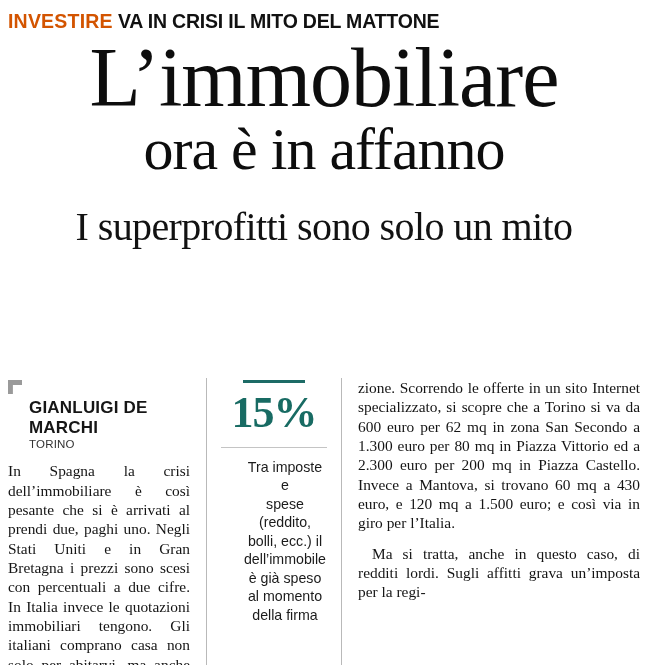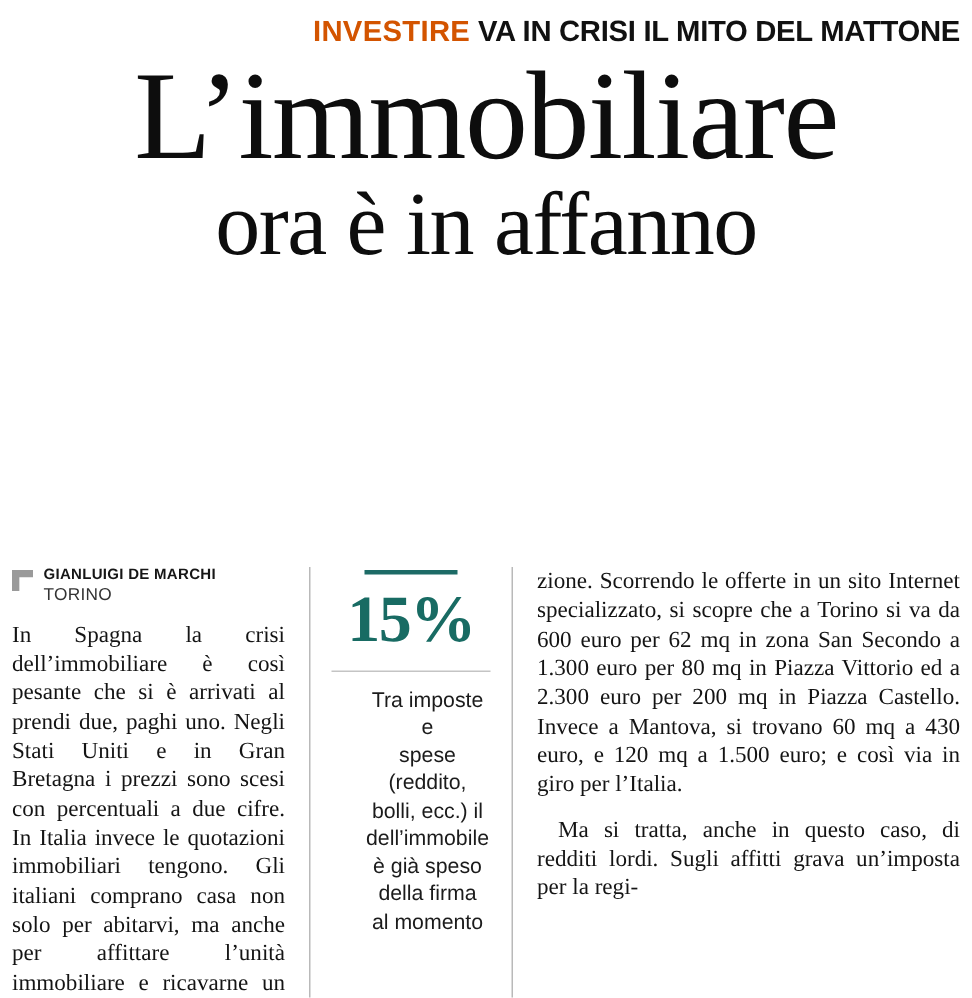--- a/index.html
+++ b/index.html
@@ -23,21 +23,20 @@
   }
 
   
   .kicker {
     margin: 10px 8px 0 8px;
     font-family: "Liberation Sans", sans-serif;
     font-weight: bold;
     font-size: 19.5px;
     letter-spacing: -0.2px;
     white-space: nowrap;
-    text-align: right;
   }
   .kicker .section {
     color: #d35400;
     letter-spacing: 0.2px;
   }
   .kicker .rest {
     color: #111111;
   }
 
   
@@ -115,23 +114,24 @@
     clip-path: polygon(0 0, 100% 0, 100% 35%, 35% 35%, 35% 100%, 0 100%);
     flex: 0 0 auto;
   }
   .byline-text {
     font-family: "Liberation Sans", sans-serif;
     line-height: 1.15;
   }
   .byline-name {
     display: block;
     font-weight: bold;
-    font-size: 10px;
+    font-size: 17px;
     letter-spacing: 0.2px;
     color: #161616;
+    margin-top: 20px;
   }
   .byline-place {
     display: block;
     font-size: 11.5px;
     letter-spacing: 0.2px;
     color: #333333;
     margin-top: 1px;
   }
 
   
@@ -204,20 +204,21 @@
   <div class="kicker">
     <span class="section">INVESTIRE</span>
     <span class="rest">VA IN CRISI IL MITO DEL MATTONE</span>
   </div>
 
   <h1 class="headline">
     <span class="l1">L’immobiliare</span>
     <span class="l2">ora è in affanno</span>
   </h1>
 
+  <div class="subhead">I superprofitti sono solo un mito</div>
 
   <div class="columns">
 
     <div class="col col-1">
       <div class="byline">
         <span class="byline-mark"></span>
         <span class="byline-text">
           <span class="byline-name">GIANLUIGI DE MARCHI</span>
           <span class="byline-place">TORINO</span>
         </span>
@@ -230,22 +231,22 @@
     <div class="col col-2">
       <div class="stat-rule"></div>
       <div class="stat-number">15%</div>
       <div class="stat-divider"></div>
       <div class="stat-desc">
         <span class="cl">Tra imposte e</span>
         <span class="cl">spese (reddito,</span>
         <span class="cl">bolli, ecc.) il</span>
         <span class="cl">dell’immobile</span>
         <span class="cl">è già speso</span>
+        <span class="cl">al momento</span>
         <span class="cl">della firma</span>
-        <span class="cl">al momento</span>
       </div>
     </div>
 
     <div class="col col-3">
       <div class="body-text">
         <p>zione. Scorrendo le offerte in un sito Internet specializzato, si scopre che a Torino si va da 600 euro per 62 mq in zona San Secondo a 1.300 euro per 80 mq in Piazza Vittorio ed a 2.300 euro per 200 mq in Piazza Castello. Invece a Mantova, si trovano 60 mq a 430 euro, e 120 mq a 1.500 euro; e così via in giro per l’Italia.</p>
         <p>Ma si tratta, anche in questo caso, di redditi lordi. Sugli affitti grava un’imposta per la regi-</p>
       </div>
     </div>
 

